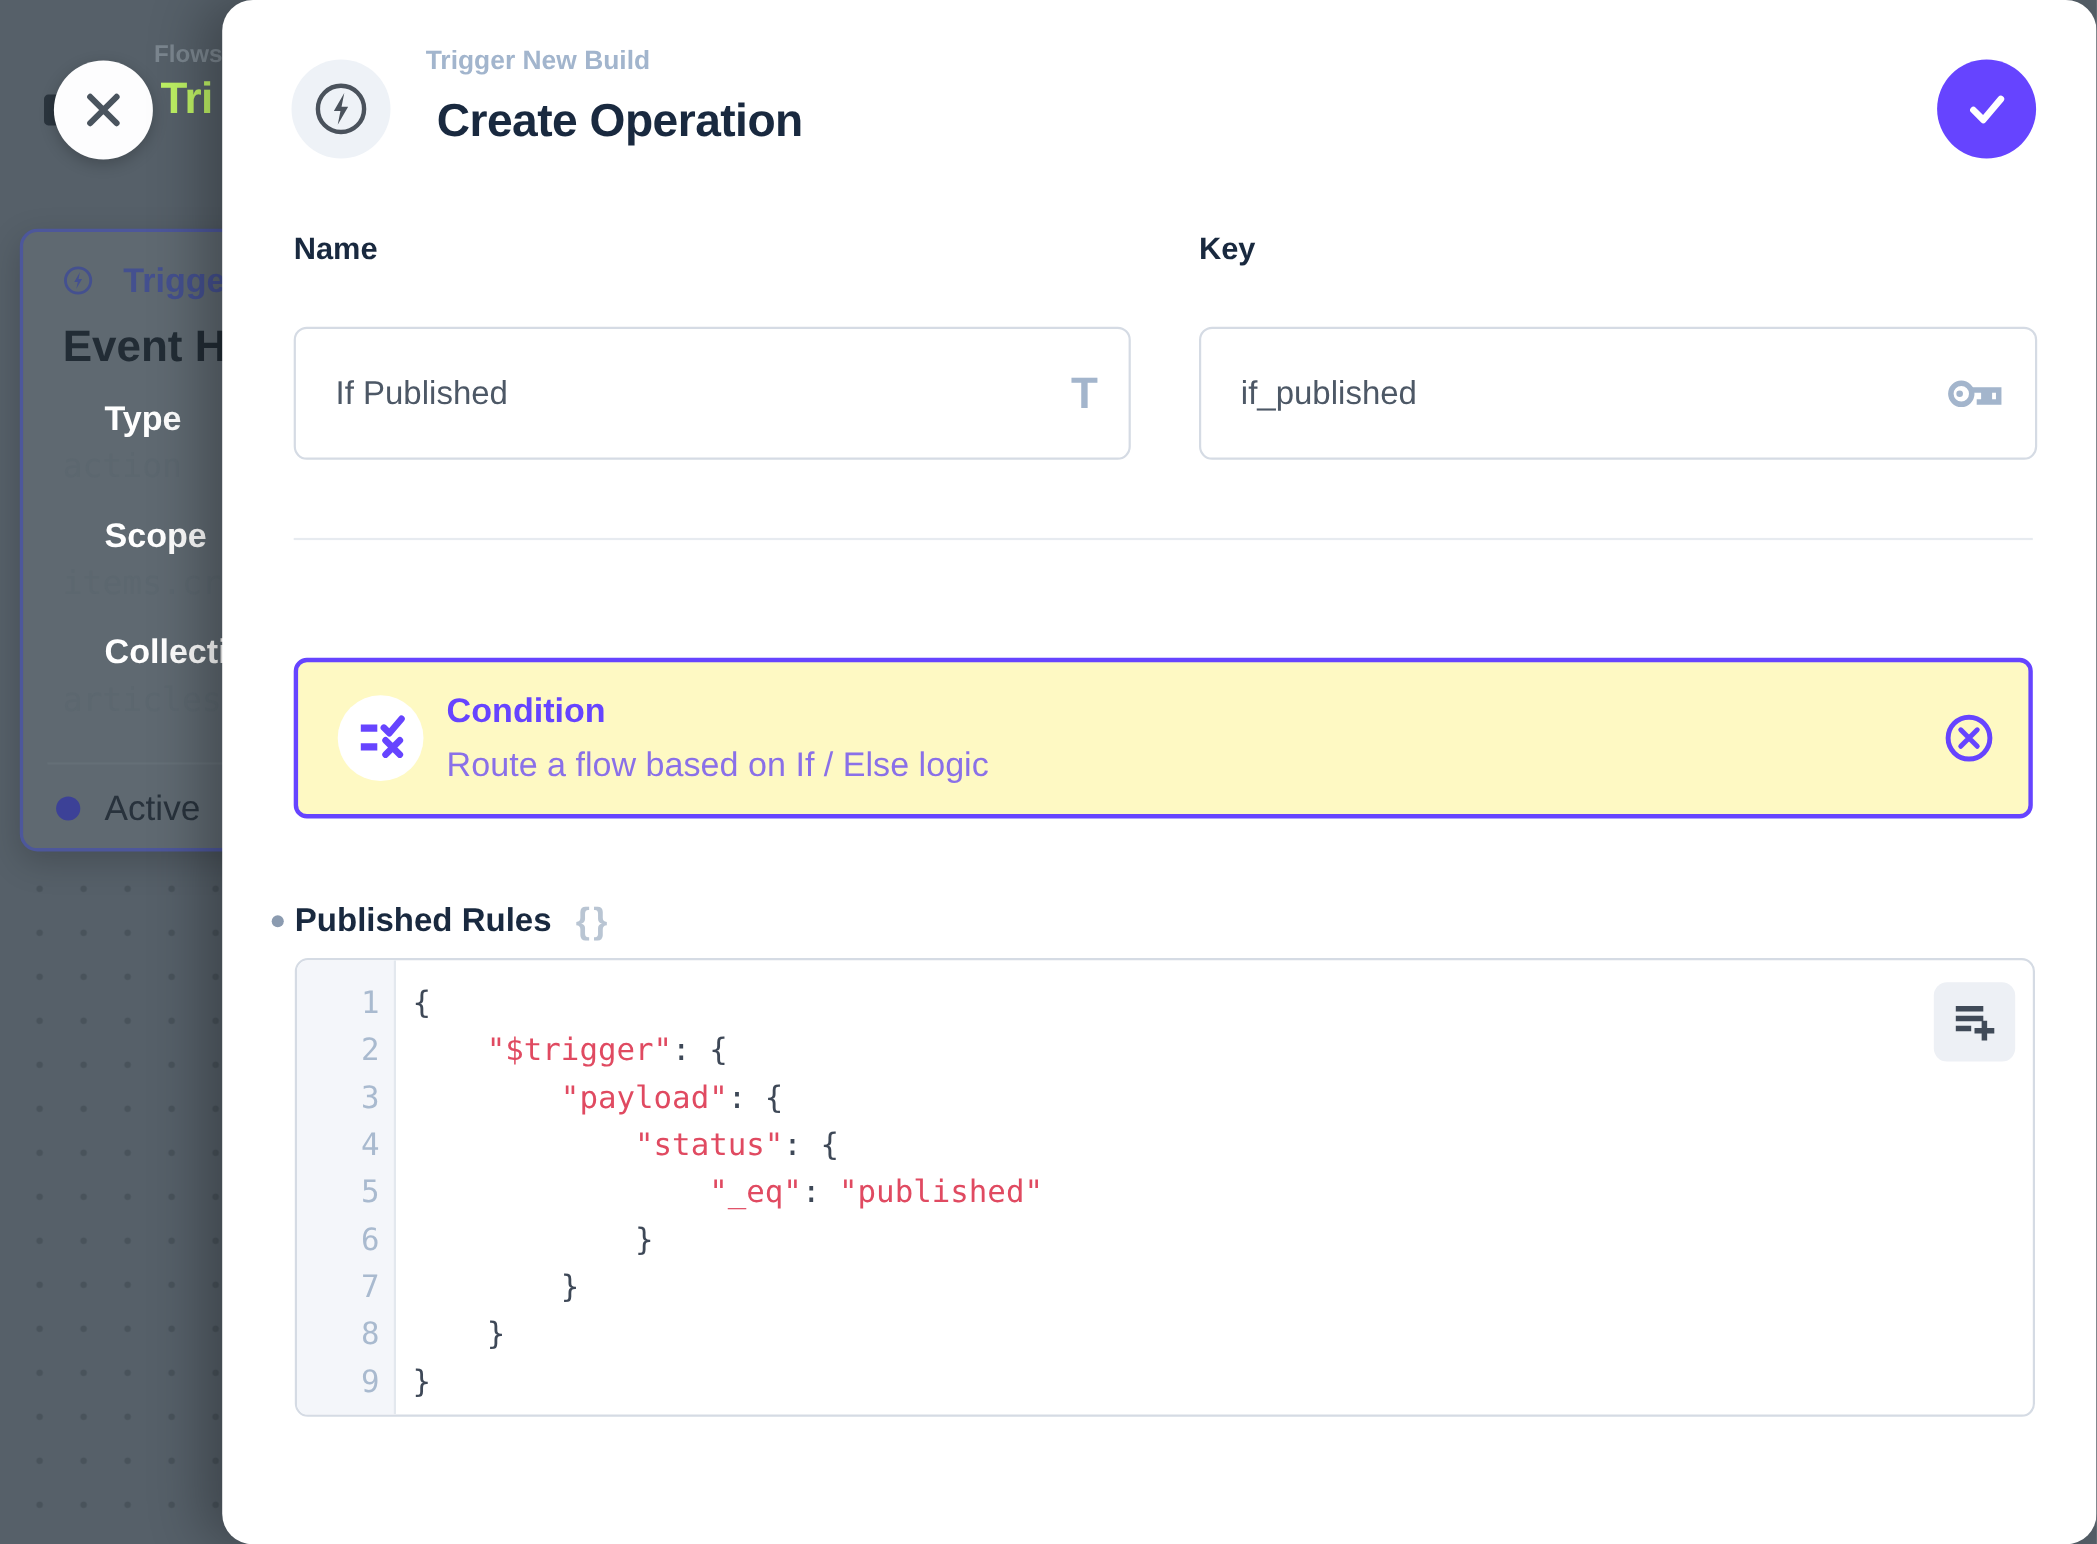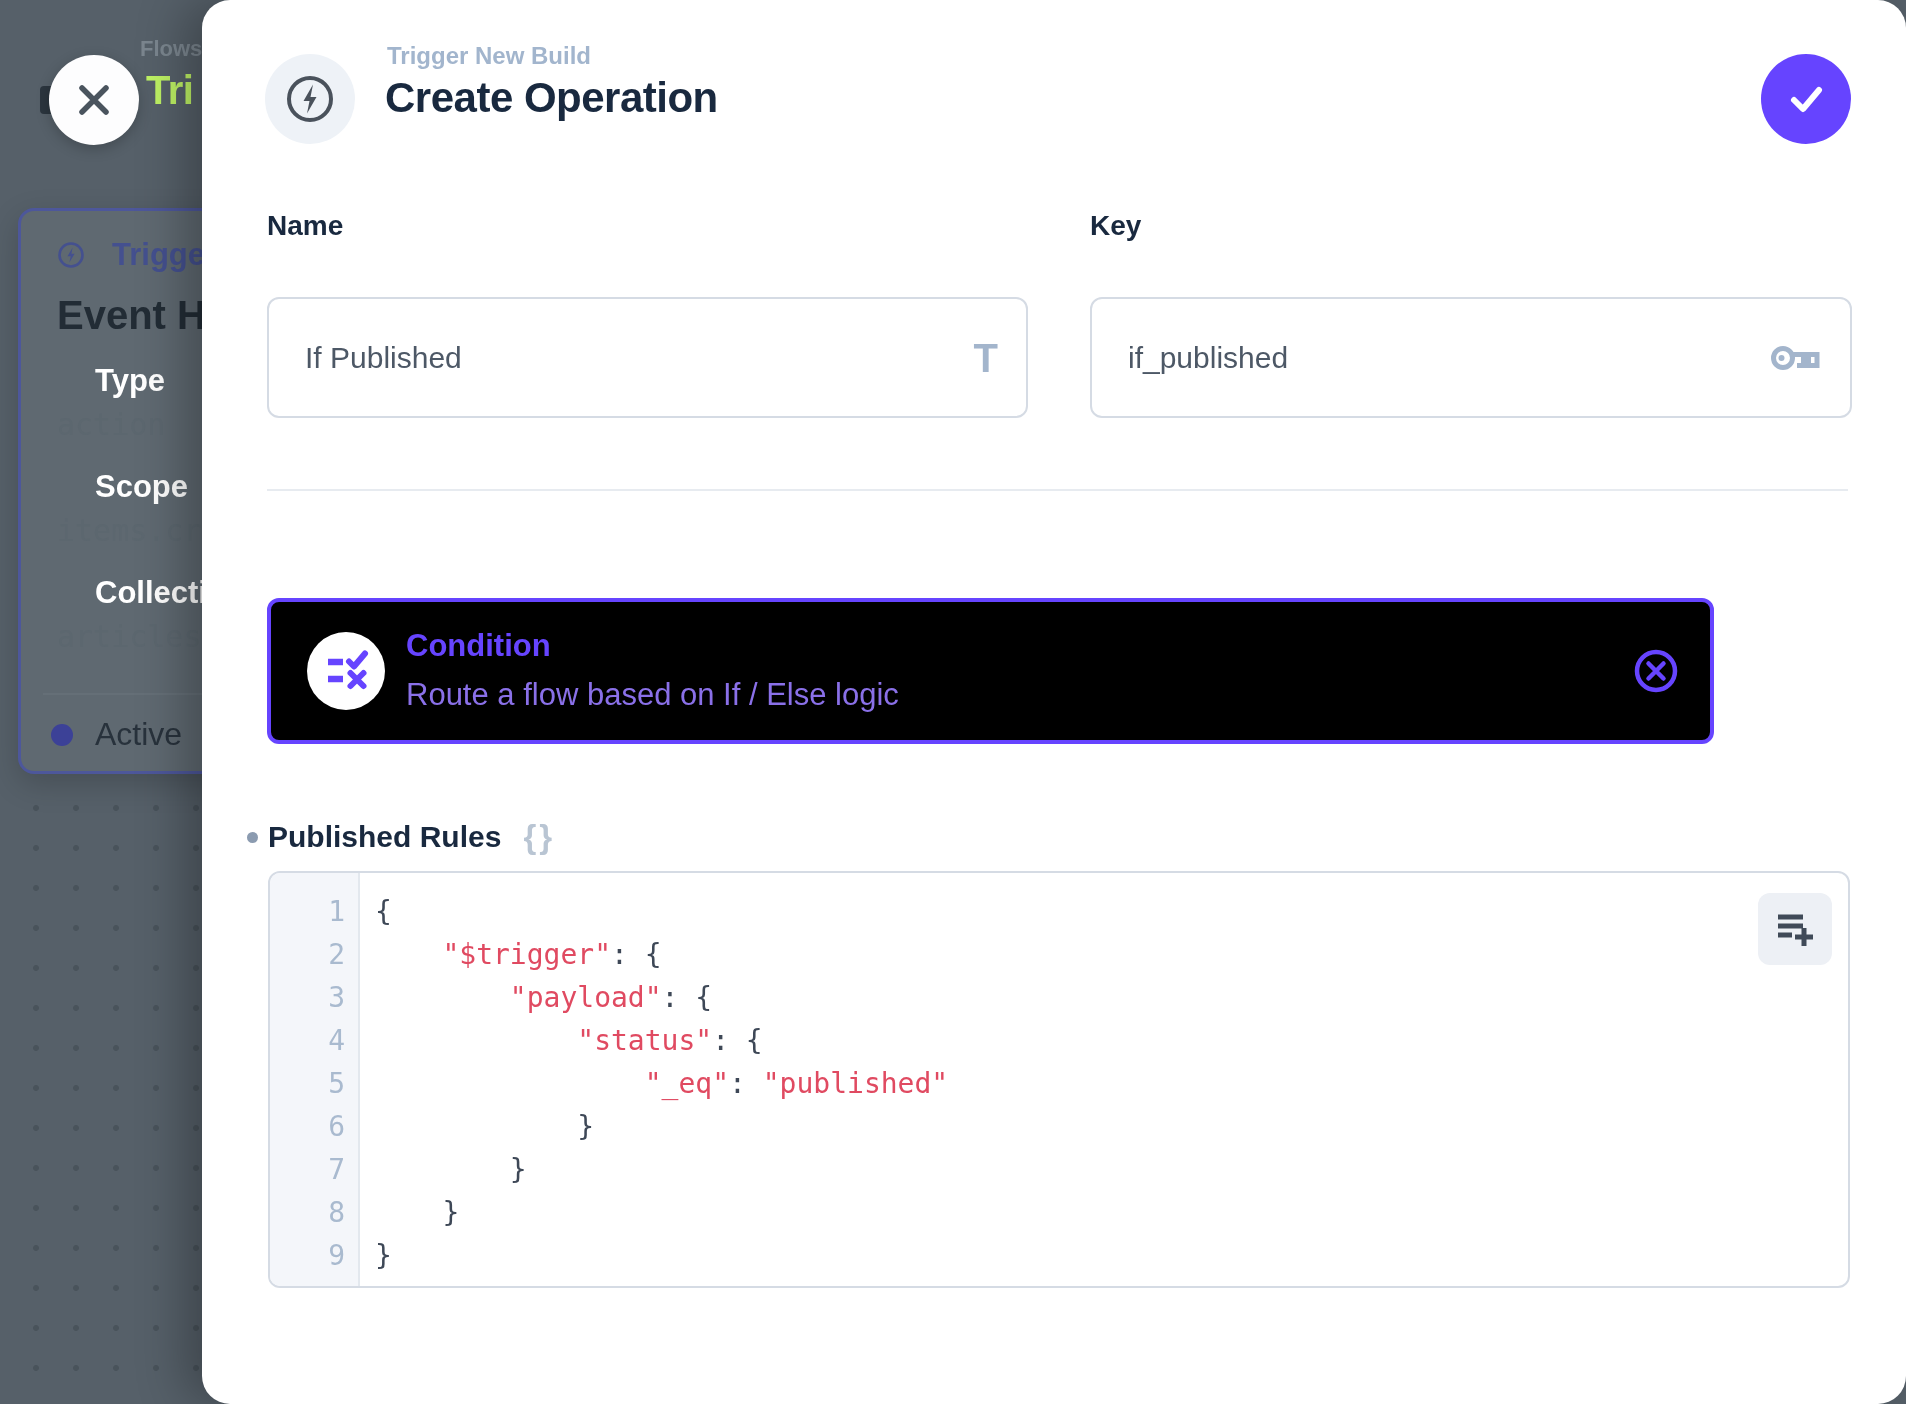--- a/index.html
+++ b/index.html
@@ -32,35 +32,35 @@
     background:#fdfdfe;border:none;display:flex;align-items:center;justify-content:center;
     box-shadow:0 4px 14px rgba(0,0,0,0.22);cursor:pointer;padding:0;}
 
   
   .drawer{position:absolute;left:202px;top:0;width:1704px;height:1404px;background:#ffffff;
     border-top-left-radius:28px;box-shadow:-18px 0 48px rgba(0,0,0,0.28);border-radius:28px;}
 
   .hdr-icon{position:absolute;left:63px;top:54px;width:90px;height:90px;border-radius:50%;
     background:#eef2f7;display:flex;align-items:center;justify-content:center;}
   .hdr-crumb{position:absolute;left:185px;top:42px;font-size:24px;font-weight:600;color:#a2b5cd;}
-  .hdr-title{position:absolute;left:183px;top:74px;font-size:42px;font-weight:800;color:#19293f;letter-spacing:-0.5px;margin:0;}
+  .hdr-title{position:absolute;left:183px;top:74px;font-size:42px;font-weight:800;color:#19293f;letter-spacing:-0.5px;margin:12px;}
   .confirm-btn{position:absolute;left:1559px;top:54px;width:90px;height:90px;border-radius:50%;
     background:#6644ff;border:none;display:flex;align-items:center;justify-content:center;cursor:pointer;padding:0;}
 
   .field-label{position:absolute;top:210px;font-size:28px;font-weight:700;color:#19293f;}
   .field-input{position:absolute;top:265px;height:117px;background:#fff;border:2px solid #d5dbe4;
     border-radius:12px;display:flex;align-items:center;margin-top:32px;}
   .field-input .val{margin-left:36px;font-size:30px;color:#4d5866;}
   .field-input .right-ico{position:absolute;right:28px;top:50%;transform:translateY(-50%);display:flex;}
   .t-glyph{font-size:40px;font-weight:700;color:#a3b5cc;line-height:1;}
 
   .divider{position:absolute;left:65px;top:489px;width:1581px;height:2px;background:#e7ebf0;}
 
-  .op-card{position:absolute;left:65px;top:598px;width:1447px;height:146px;box-sizing:border-box;
-    background:#000000;border:4px solid #6644ff;border-radius:12px;cursor:pointer;}
+  .op-card{position:absolute;left:65px;top:598px;width:1581px;height:146px;box-sizing:border-box;
+    background:#fef9c3;border:4px solid #6644ff;border-radius:12px;cursor:pointer;}
   .op-ico{position:absolute;left:36px;top:50%;transform:translateY(-50%);width:78px;height:78px;border-radius:50%;
     background:#ffffff;display:flex;align-items:center;justify-content:center;}
   .op-title{position:absolute;left:135px;top:26px;font-size:31px;font-weight:600;color:#6644ff;}
   .op-sub{position:absolute;left:135px;top:75px;font-size:31px;font-weight:400;color:#8a70e8;}
   .op-remove{position:absolute;right:30px;top:50%;transform:translateY(-50%);background:none;border:none;padding:0;cursor:pointer;display:flex;}
 
   .rules-head{position:absolute;left:45px;top:818px;display:flex;align-items:center;}
   .rules-dot{width:11px;height:11px;border-radius:50%;background:#8b9bb0;margin-right:10px;}
   .rules-label{font-size:30px;font-weight:700;color:#19293f;}
   .rules-braces{margin-left:22px;font-size:33px;font-weight:700;color:#b9c5d3;letter-spacing:3px;}

